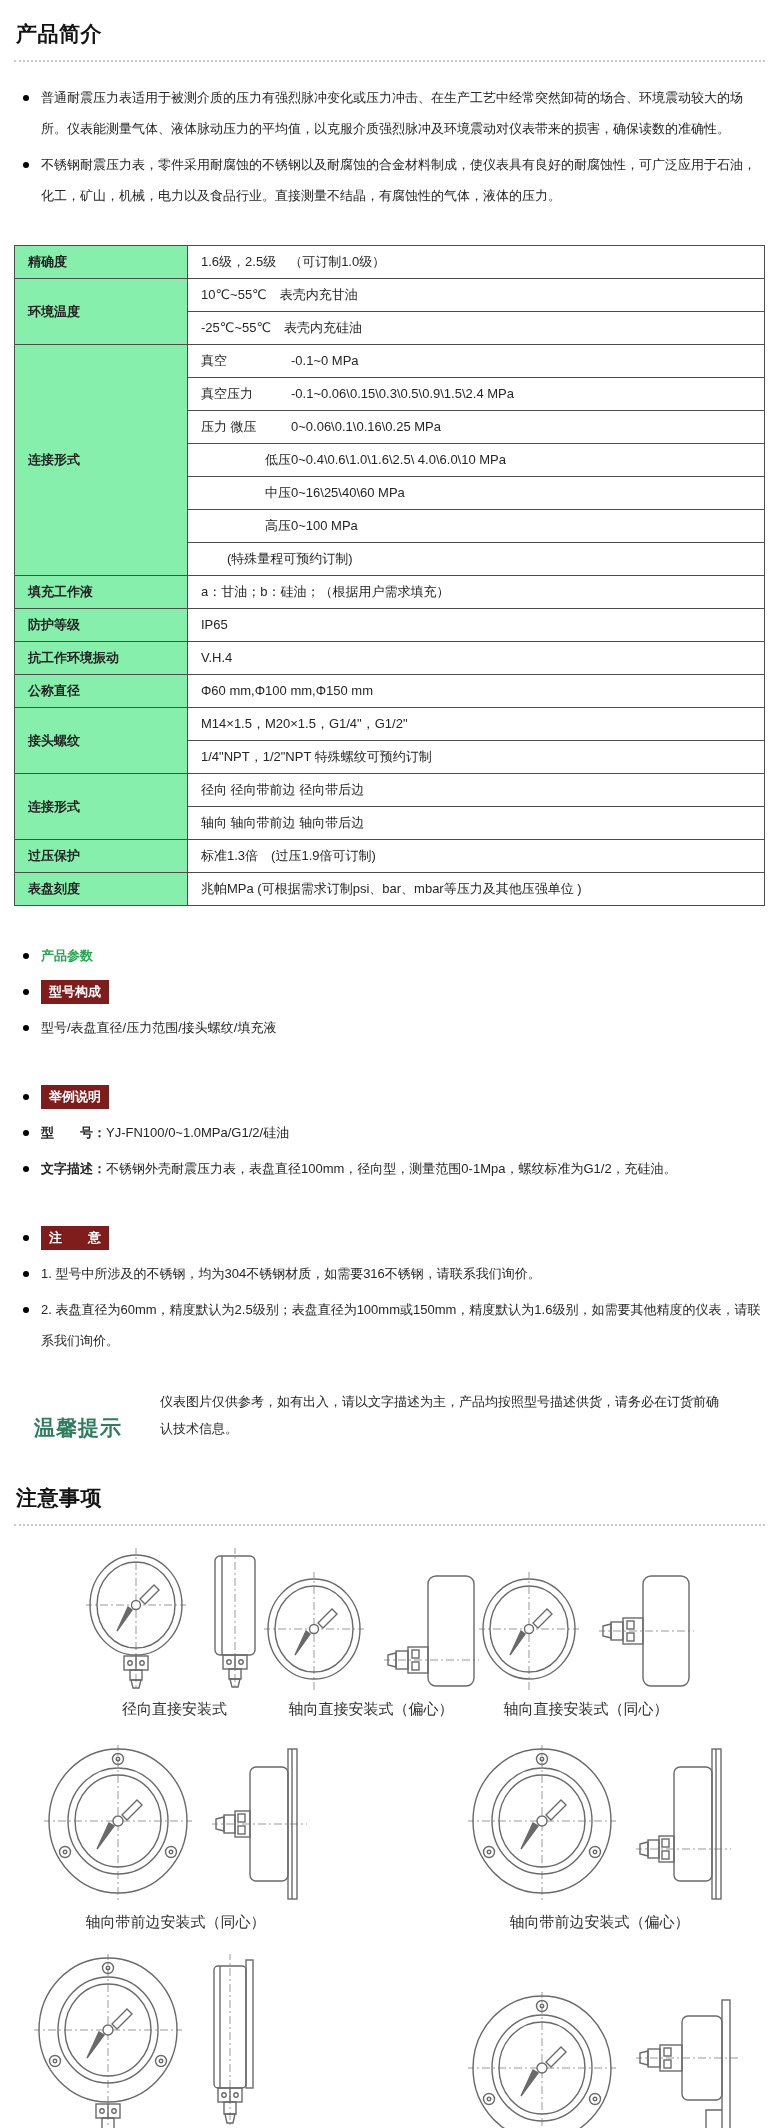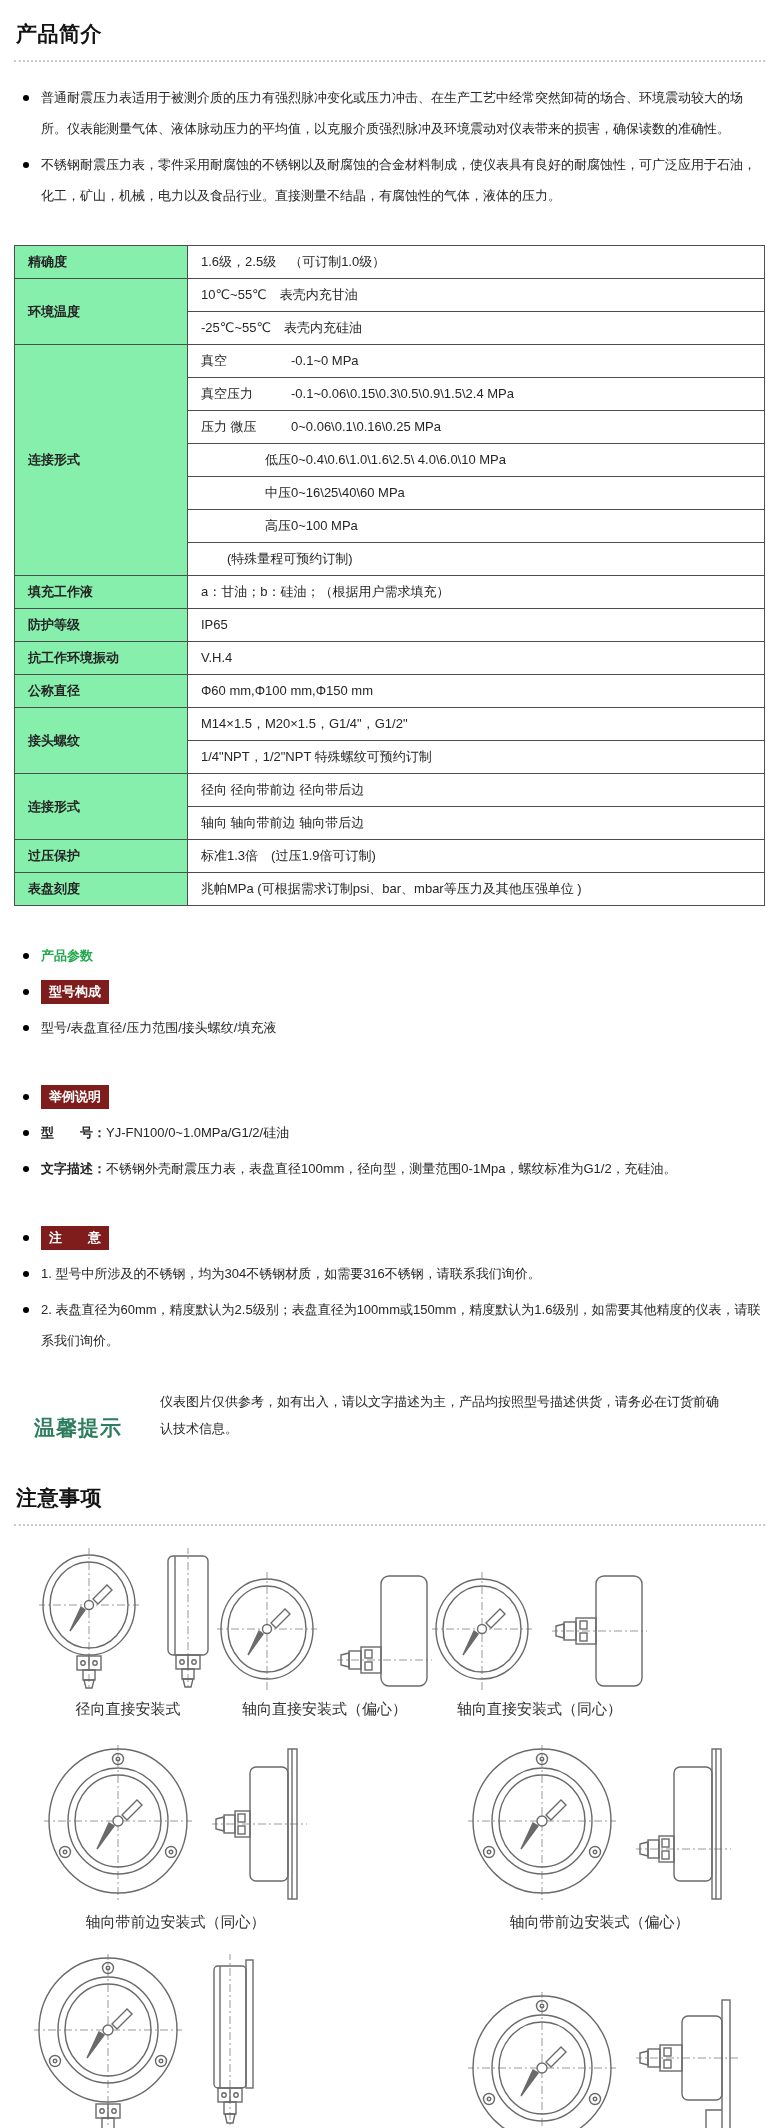--- a/index.html
+++ b/index.html
@@ -23,21 +23,21 @@
   td.lb{background:#86efac;font-weight:bold;width:146px;}
   .sub{display:inline-block;width:90px;}
   .sub.ind{width:50px;margin-left:40px;text-align:right;}
   .spec{padding-left:26px;}
   
   .tip{display:flex;align-items:flex-end;margin:30px 0 6px;}
   .tip-title{color:#2e7d5f;font-size:21px;font-weight:bold;margin:6px 38px 0 20px;white-space:nowrap;letter-spacing:1px;}
   .tip-text{max-width:560px;font-size:13px;line-height:27px;margin-top:2px;}
   
   .diag-row{display:flex;align-items:flex-end;}
-  .r1{margin-top:22px;padding:0 25px;justify-content:flex-start;}
+  .r1{margin-top:22px;padding:0 25px;justify-content:center;}
   .r2{margin-top:26px;padding:0 34px 0 30px;justify-content:space-between;}
   .r3{margin-top:22px;padding:0 24px 0 20px;justify-content:space-between;}
   figure.diag{margin:0;display:flex;flex-direction:column;align-items:center;}
   .art{display:flex;align-items:center;gap:20px;}
   figcaption{font-size:15px;color:#333;margin-top:10px;text-align:center;white-space:nowrap;}
   svg{display:block;}
 </style>
 </head>
 <body>
 

